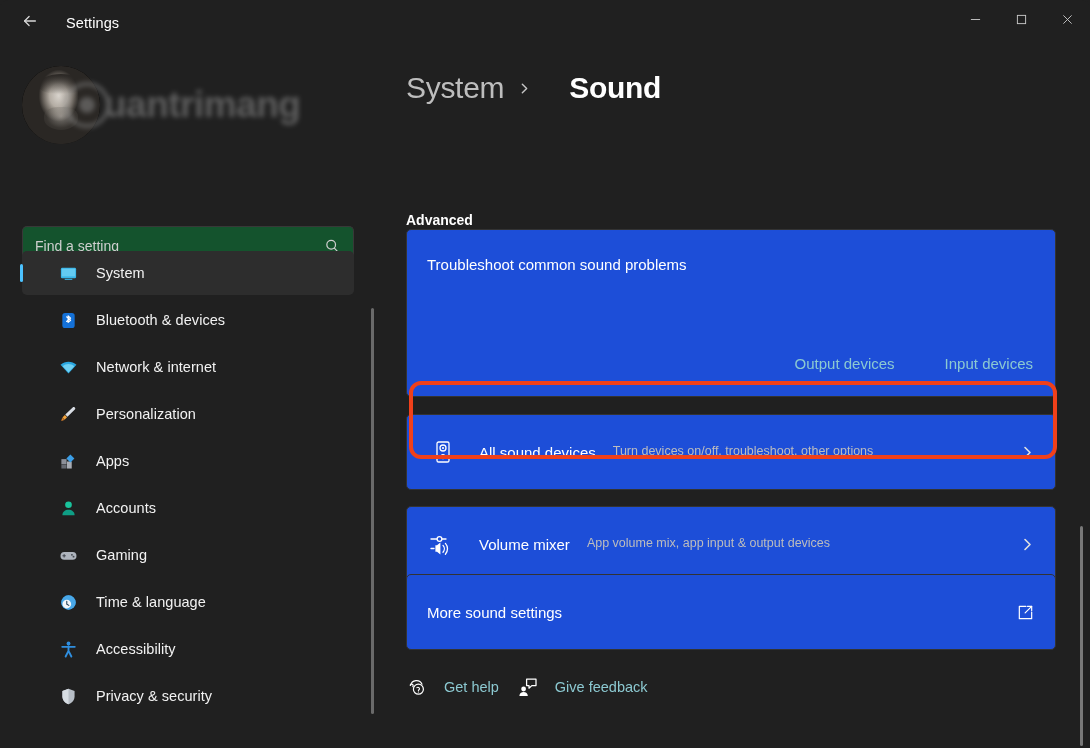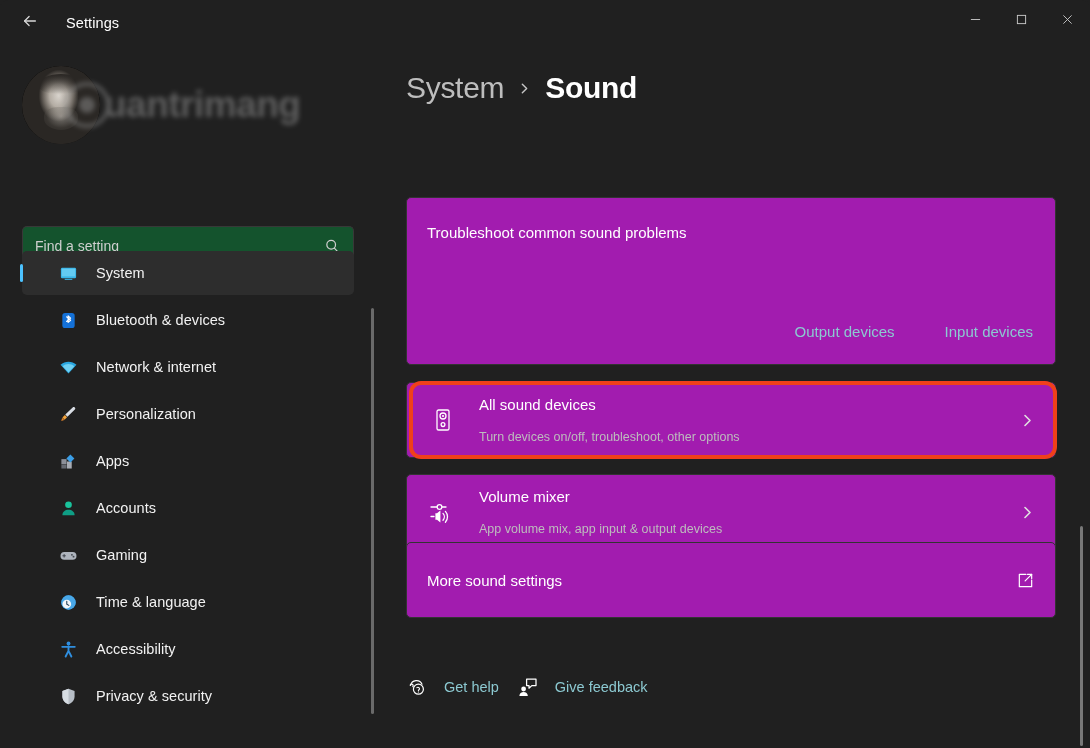--- a/index.html
+++ b/index.html
@@ -227,37 +227,39 @@
     font-size: 30px;
     color: #bdbdbd;
     letter-spacing: -0.3px;
   }
   .bc-sep svg { width: 13px; height: 13px; display: block; }
   .bc-current {
     font-size: 30px;
     font-weight: 700;
     color: #ffffff;
     letter-spacing: -0.3px;
+    margin-left: 24px;
   }
 
   .section-title {
     position: absolute;
     top: 166px; left: 28px;
     font-size: 14px;
     font-weight: 700;
     color: #ffffff;
   }
 
   .card {
     position: absolute;
     left: 28px;
     width: 650px;
-    background: #a21caf;
+    background: #1d4ed8;
     border: 1px solid #333333;
     border-radius: 5px;
+    margin-top: 32px;
   }
   .card-trouble { top: 151px; height: 168px; }
   .trouble-label {
     position: absolute;
     top: 26px; left: 20px;
     font-size: 15px;
     color: #ffffff;
   }
   .trouble-links {
     position: absolute;
@@ -290,21 +292,21 @@
     pointer-events: none;
   }
 
   .row-ico {
     width: 32px; height: 32px;
     margin-right: 20px;
     flex: 0 0 auto;
     display: flex; align-items: center; justify-content: center;
   }
   .row-ico svg { display: block; }
-  .row-text { flex: 1; display: flex; flex-direction: column; gap: 17px; }
+  .row-text { flex: 1; display: flex; gap: 17px; }
   .row-title { font-size: 15px; color: #ffffff; }
   .row-sub { font-size: 12.5px; color: #bdbdbd; }
   .row-chevron svg { width: 15px; height: 15px; display: block; }
   .row-extlink svg { width: 19px; height: 19px; display: block; }
   .row-single-title { font-size: 15px; color: #ffffff; }
 
   .footer-links {
     position: absolute;
     left: 28px; top: 630px;
     display: flex;

